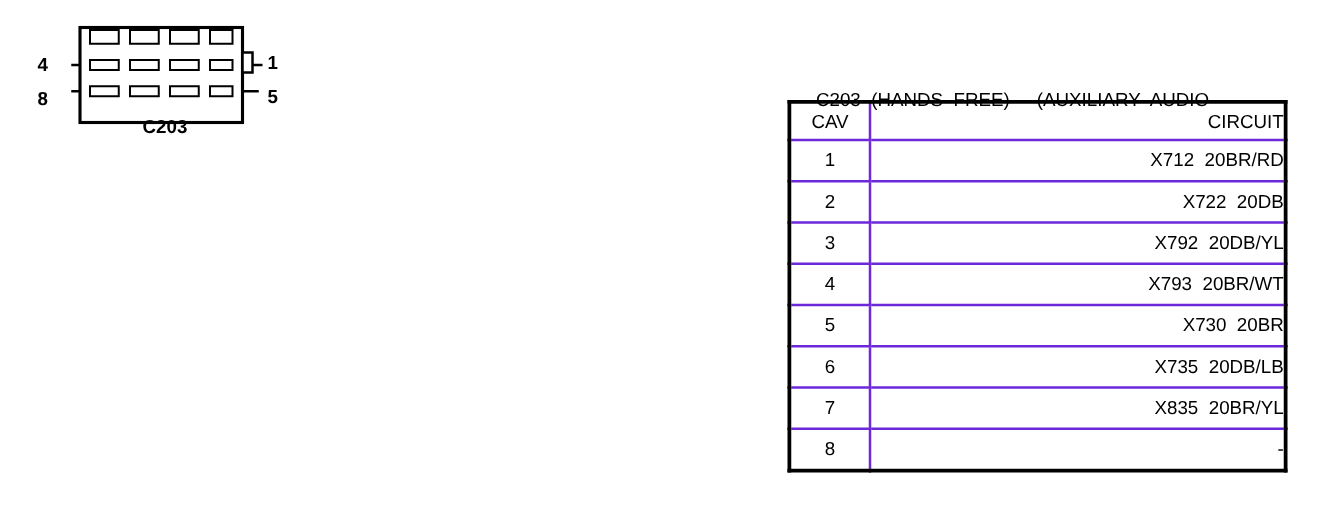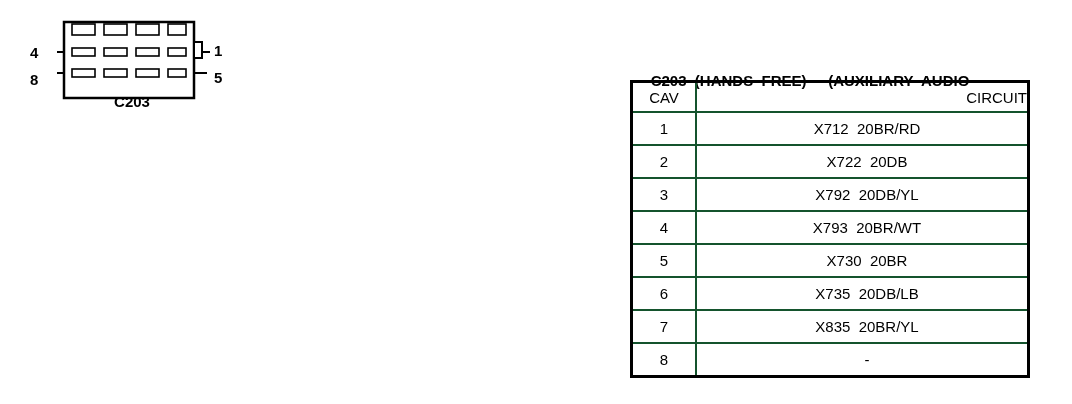--- a/index.html
+++ b/index.html
@@ -52,52 +52,52 @@
   }
 
   
   .table-title {
     position: absolute;
     left: 600px;
     top: 31px;
     width: 420px;
     text-align: center;
     font-size: 15px;
-    font-weight: 700;
+    font-weight: 400;
     line-height: 20px;
     white-space: pre;
   }
   .pin-table {
     position: absolute;
     left: 630px;
     top: 80px;
     width: 400px;
     border-collapse: collapse;
     border: 3px solid #000;
     font-size: 15px;
   }
   .pin-table td, .pin-table th {
-    border: 2px solid #14532d;
+    border: 2px solid #6d28d9;
     padding: 0;
     font-weight: 500;
   }
   .pin-table th {
     height: 28px;
     text-align: right;
     font-weight: 500;
   }
   .pin-table td {
     height: 31px;
   }
   .pin-table .cav-col {
     width: 62px;
     text-align: center;
   }
   .pin-table .circuit-col {
-    text-align: center;
+    text-align: right;
     padding-left: 10px;
     white-space: pre;
   }
 </style>
 </head>
 <body>
 
 <div class="page">
 
   <div class="connector-area">

